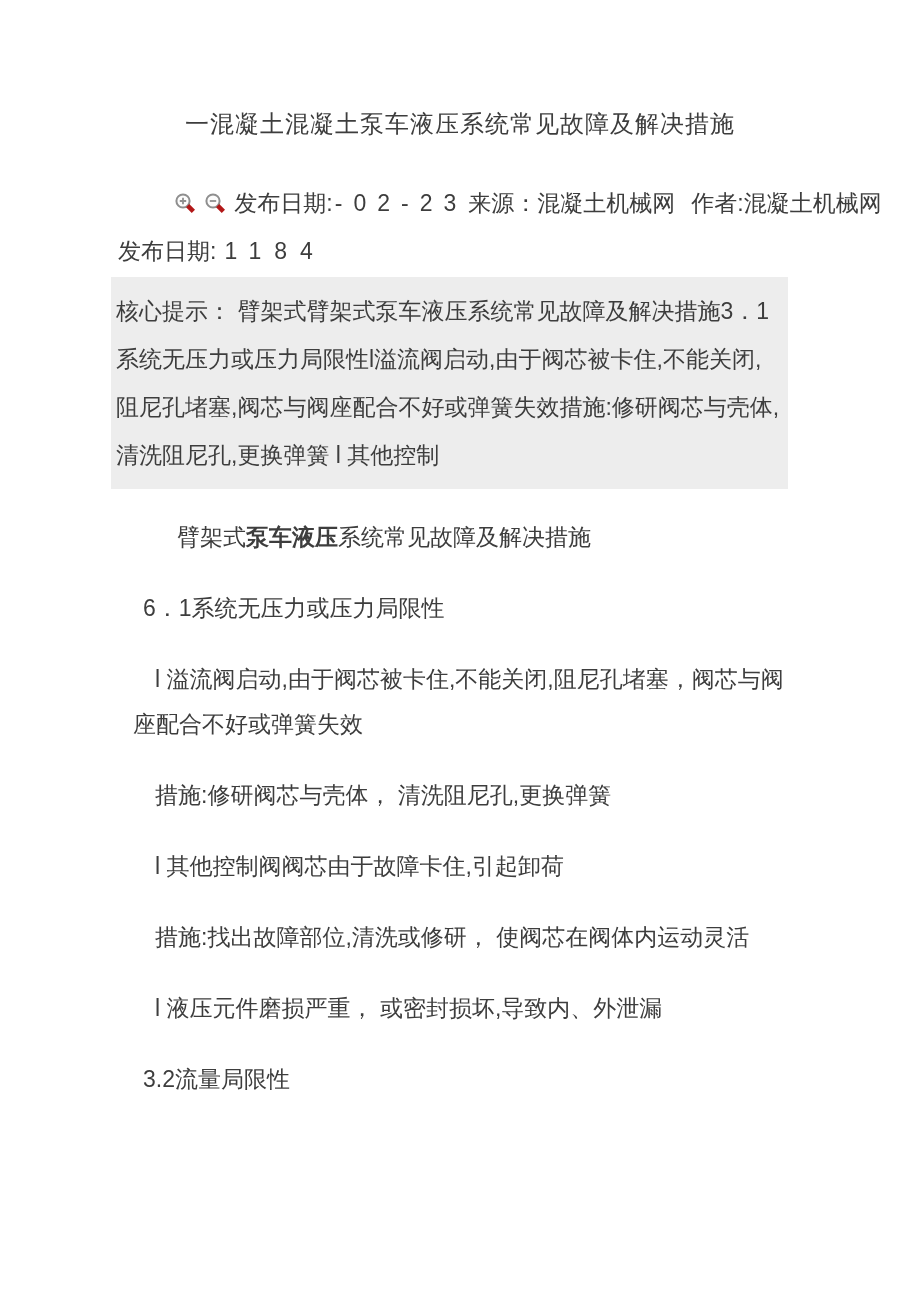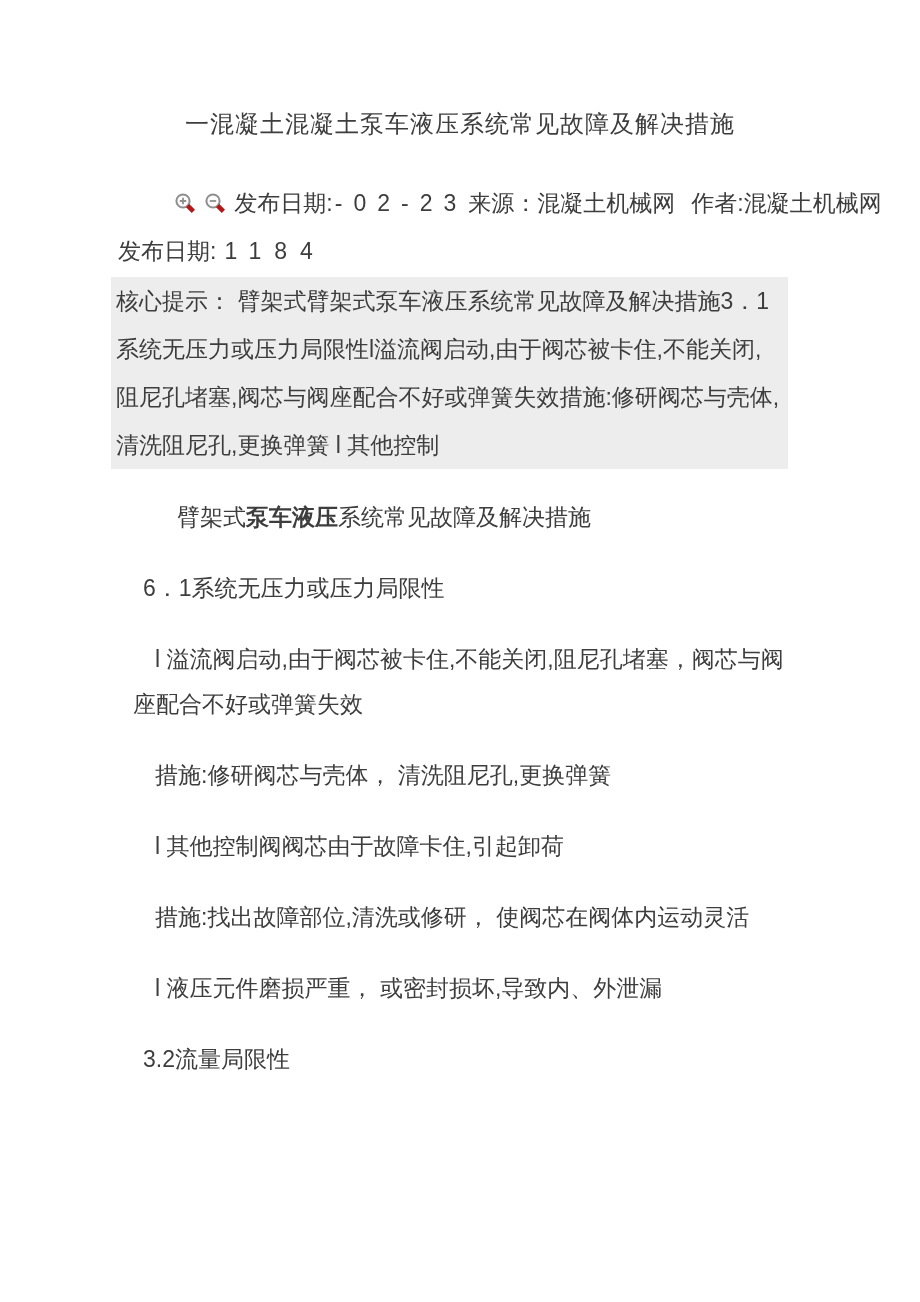--- a/index.html
+++ b/index.html
@@ -20,21 +20,21 @@
     display:flex;align-items:center;white-space:nowrap;justify-content:center;
   }
   .zoom-icon{width:23px;height:23px;margin-right:7px;flex:0 0 auto;cursor:pointer;}
   .date{letter-spacing:11px;margin-left:2px;}
   .src{margin-left:1px;}
   .auth{margin-left:16px;}
   .views{margin:18px 0 0 118px;font-size:23px;line-height:30px;}
   .views-num{letter-spacing:13px;margin-left:8px;}
   .core-tip{
     margin:11px 0 0 111px;
-    width:677px;box-sizing:border-box;padding:0 5px;
+    width:677px;box-sizing:border-box;padding:10px 5px;
     background:#ededed;
     font-size:23px;line-height:48px;
   }
   .para{
     font-size:23px;line-height:45px;
     margin:26px 130px 0 133px;
   }
   .para.item{text-indent:22px;}
   .para.heading{text-indent:10px;}
   .para.sect{text-indent:44px;}

